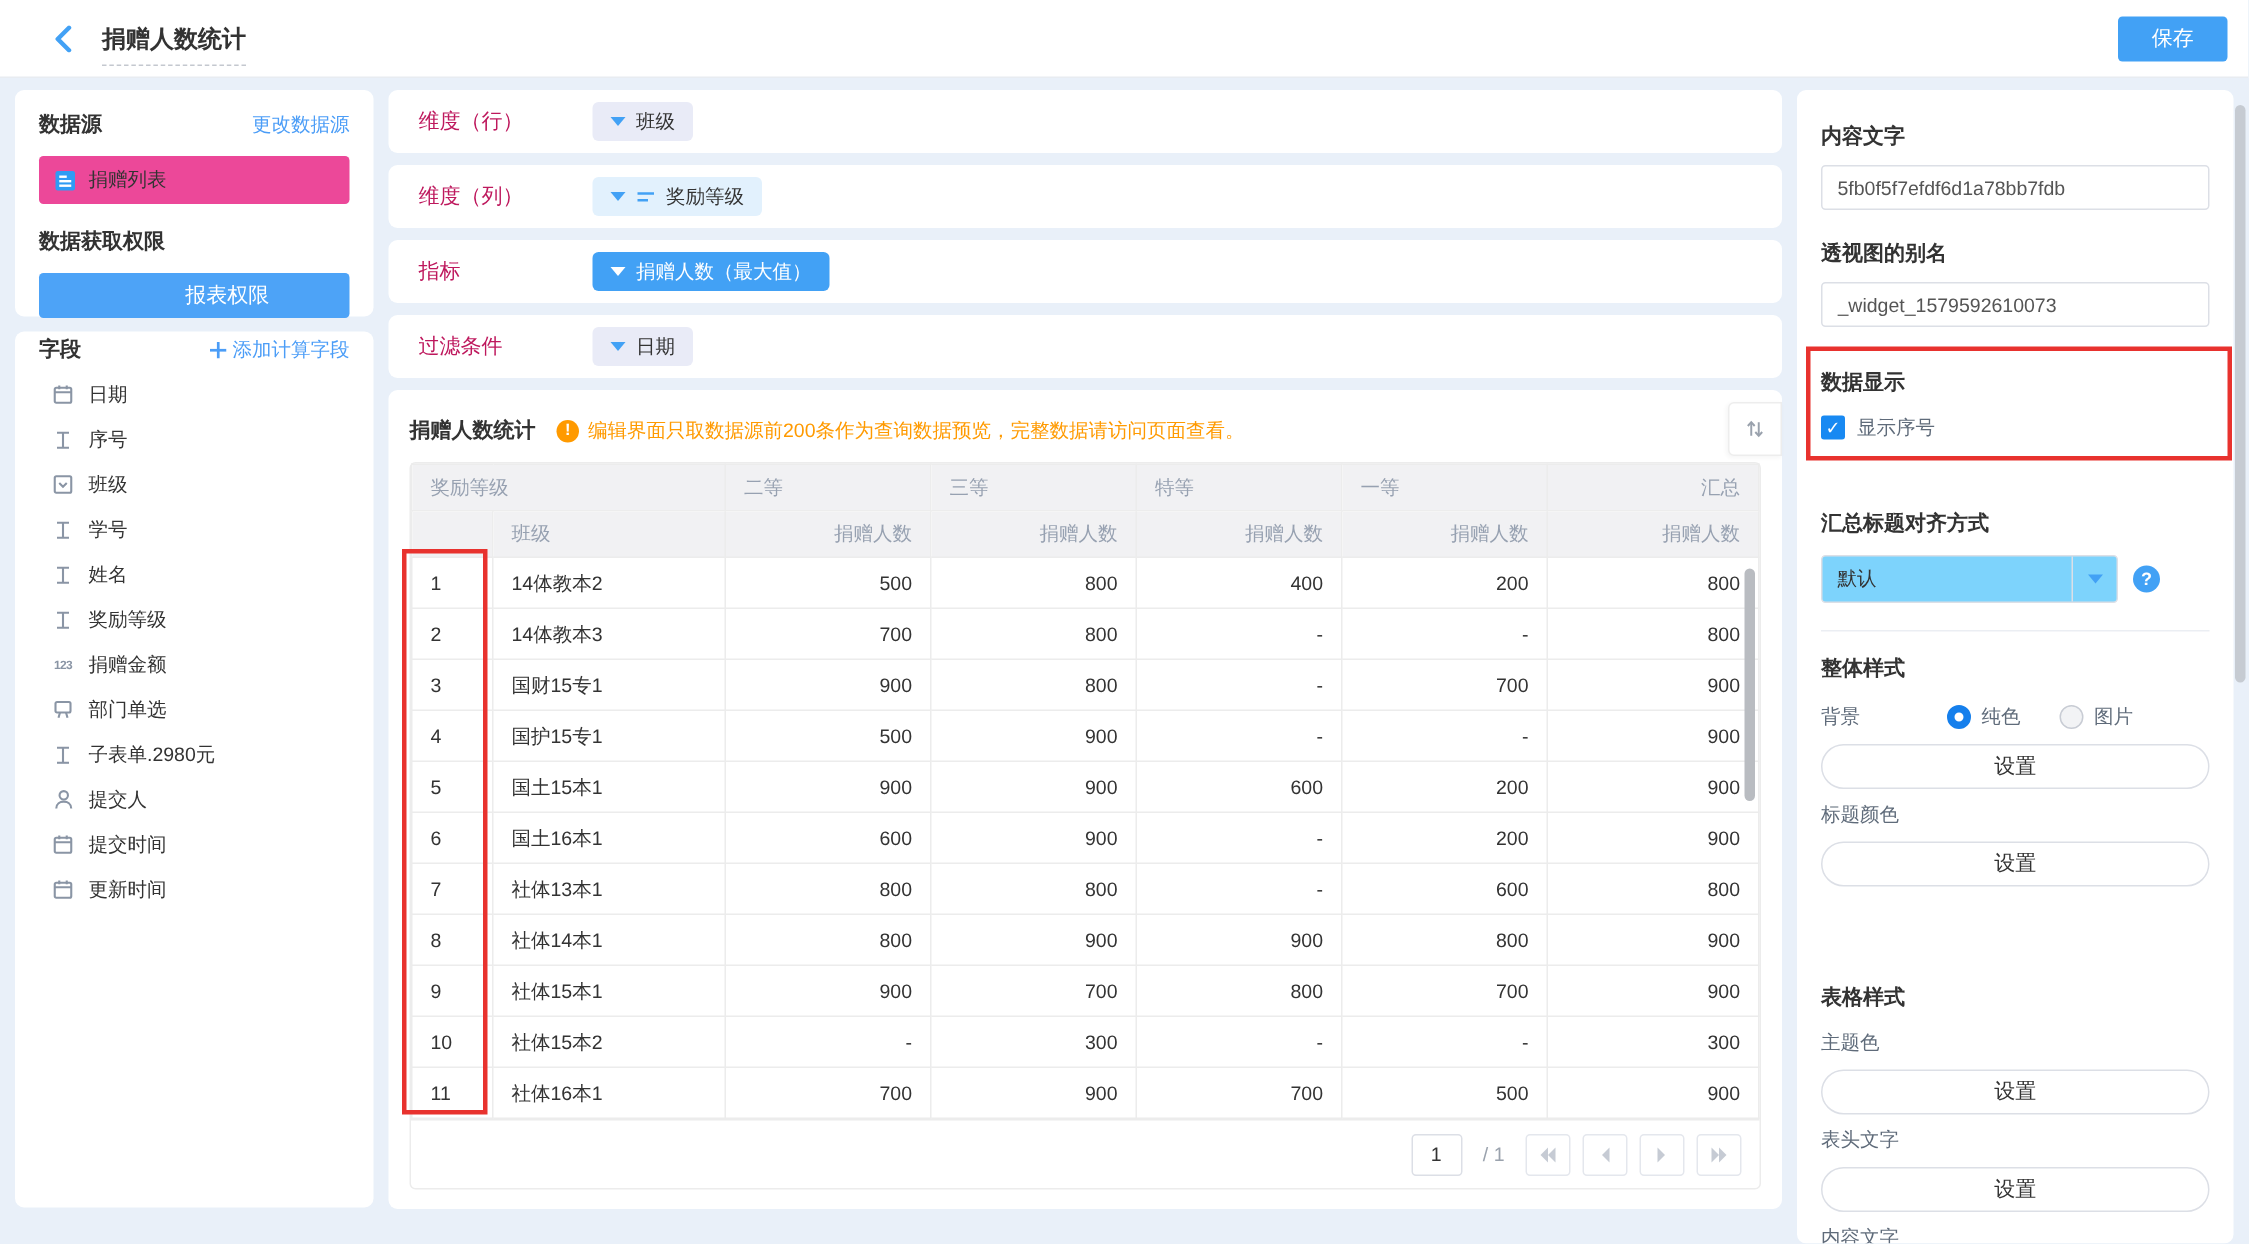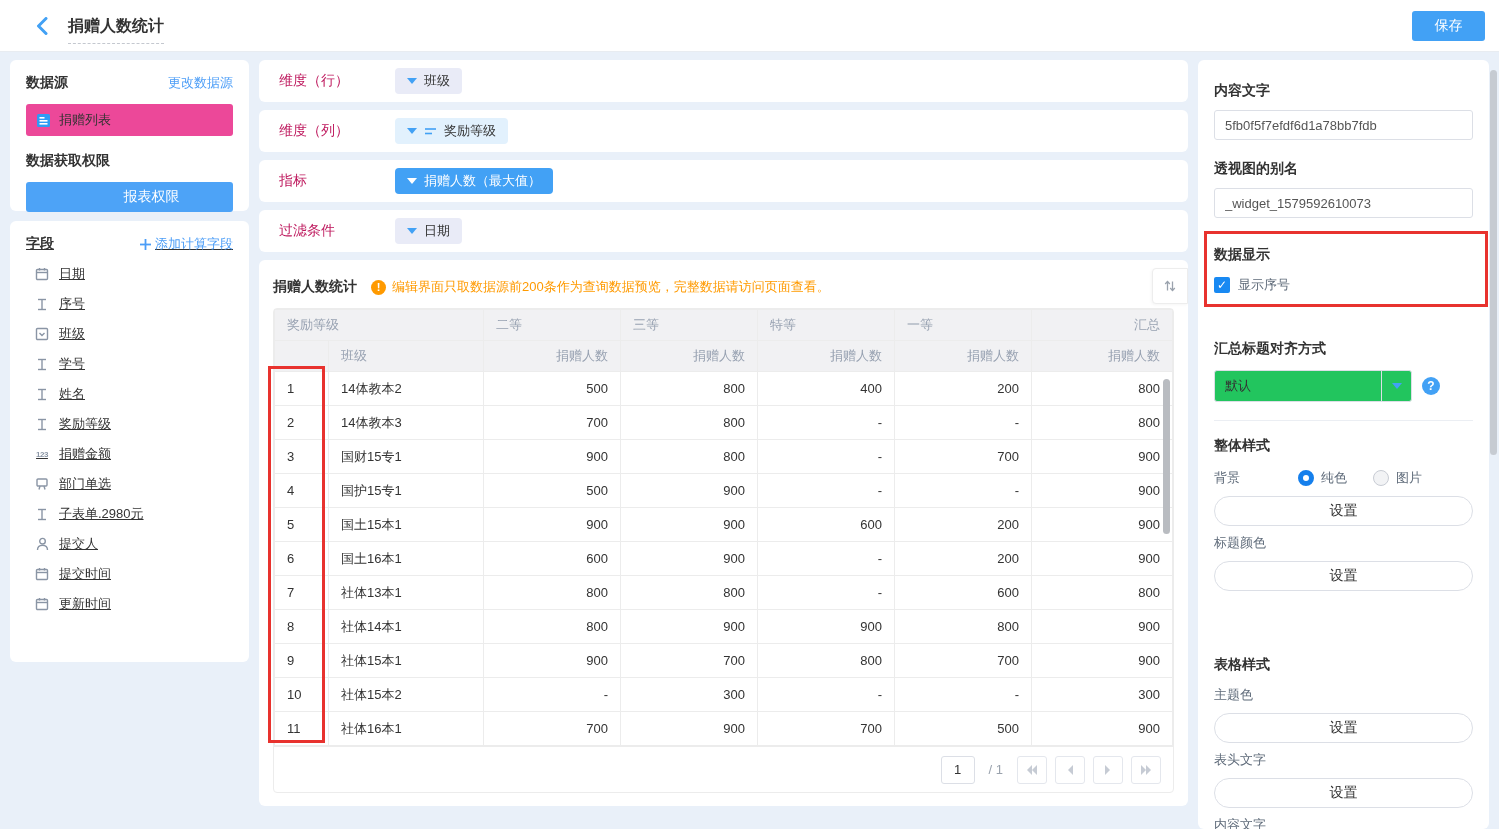--- a/index.html
+++ b/index.html
@@ -25,21 +25,21 @@
   .left-col { position:absolute; left:10px; top:60px; width:239px; }
   .ds-card { height:151px; padding:14px 16px; margin-bottom:10px; }
   .card-head { display:flex; align-items:center; justify-content:space-between; }
   .card-head .h { font-size:14px; font-weight:bold; color:#333; }
   .blue-link { color:#4b9df7; font-size:13px; text-decoration:none; cursor:pointer; display:flex; align-items:center; gap:4px; }
   .ds-row { margin-top:12px; height:32px; background:#ec4899; border-radius:3px;
     display:flex; align-items:center; padding:0 10px; gap:8px; cursor:pointer; }
   .perm-title { margin-top:16px; font-size:14px; font-weight:bold; }
   .perm-btn { margin-top:12px; width:100%; height:30px; background:#4da3f7; color:#fff;
     border:none; border-radius:3px; font-size:14px; cursor:pointer;padding-left:44px; }
-  .fields-card { height:441px; padding:14px 16px;text-decoration:underline; }
+  .fields-card { height:584px; padding:3px 16px; }
   .field-list { margin-top:6px; list-style:none; }
   .field-item { height:30px; display:flex; align-items:center; gap:9px; padding-left:8px; cursor:pointer; color:#333; }
   .field-item .fi-ic { width:16px; display:flex; justify-content:center; color:#8a95a5; flex:none; }
   .num-ic { font-size:8px; color:#8a95a5; letter-spacing:-0.5px; font-weight:bold; }
   
   .mid-col { position:absolute; left:259px; top:60px; width:929px; }
   .cfg-row { height:42px; margin-bottom:8px; display:flex; align-items:center; padding:0 20px; }
   .cfg-label { width:116px; font-size:14px; color:#be185d; flex:none; }
   .pill { display:inline-flex; align-items:center; height:26px; padding:0 12px; border-radius:4px; font-size:13px; gap:7px; cursor:pointer; }
   .pill-lav { background:#e9ebf7; color:#333; }
@@ -75,21 +75,21 @@
   .right-col { position:absolute; left:1198px; top:60px; width:291px; height:769px; padding:14px 16px; overflow:hidden; }
   .sec-title { font-size:14px; font-weight:bold; color:#333; }
   .txt-input { width:100%; height:30px; border:1px solid #dcdfe6; border-radius:3px; padding:0 10px;
     font-size:13px; color:#555; margin-top:10px; font-family:inherit; background:#fff; }
   .mt20 { margin-top:20px; } .mt8 { margin-top:8px; }
   .chk-row { display:flex; align-items:center; gap:8px; margin-top:12px; cursor:pointer; }
   .chk-box { width:16px; height:16px; background:#1889f2; border-radius:2px; color:#fff; font-size:12px;
     display:flex; align-items:center; justify-content:center; flex:none; }
   .chk-label { color:#5f6b7a; font-size:13px; }
   .select-row { display:flex; align-items:center; gap:10px; margin-top:12px; }
-  .select-box { width:198px; height:32px; border:1px solid #dcdfe6; border-radius:3px; display:flex; align-items:center; cursor:pointer; background:#22c55e; }
+  .select-box { width:198px; height:32px; border:1px solid #dcdfe6; border-radius:3px; display:flex; align-items:center; cursor:pointer; background:#7dd3fc; }
   .select-val { flex:1; padding-left:10px; font-size:13px; color:#333; }
   .select-arrow { width:30px; height:100%; border-left:1px solid #dcdfe6; display:flex; align-items:center; justify-content:center; }
   .help-ic { width:18px; height:18px; border-radius:50%; background:#42a1f5; color:#fff; font-size:12px; font-weight:bold;
     display:flex; align-items:center; justify-content:center; cursor:pointer; }
   .divider { height:1px; background:#ebeef3; margin:18px 0 0 0; }
   .sub-label { color:#5f6b7a; font-size:13px; }
   .radio-row { display:flex; align-items:center; margin-top:14px; }
   .radio-row .sub-label { width:84px; }
   .radio { display:flex; align-items:center; gap:7px; margin-right:26px; cursor:pointer; }
   .radio-dot-on { width:16px; height:16px; border-radius:50%; border:5px solid #157fec; background:#fff; }

